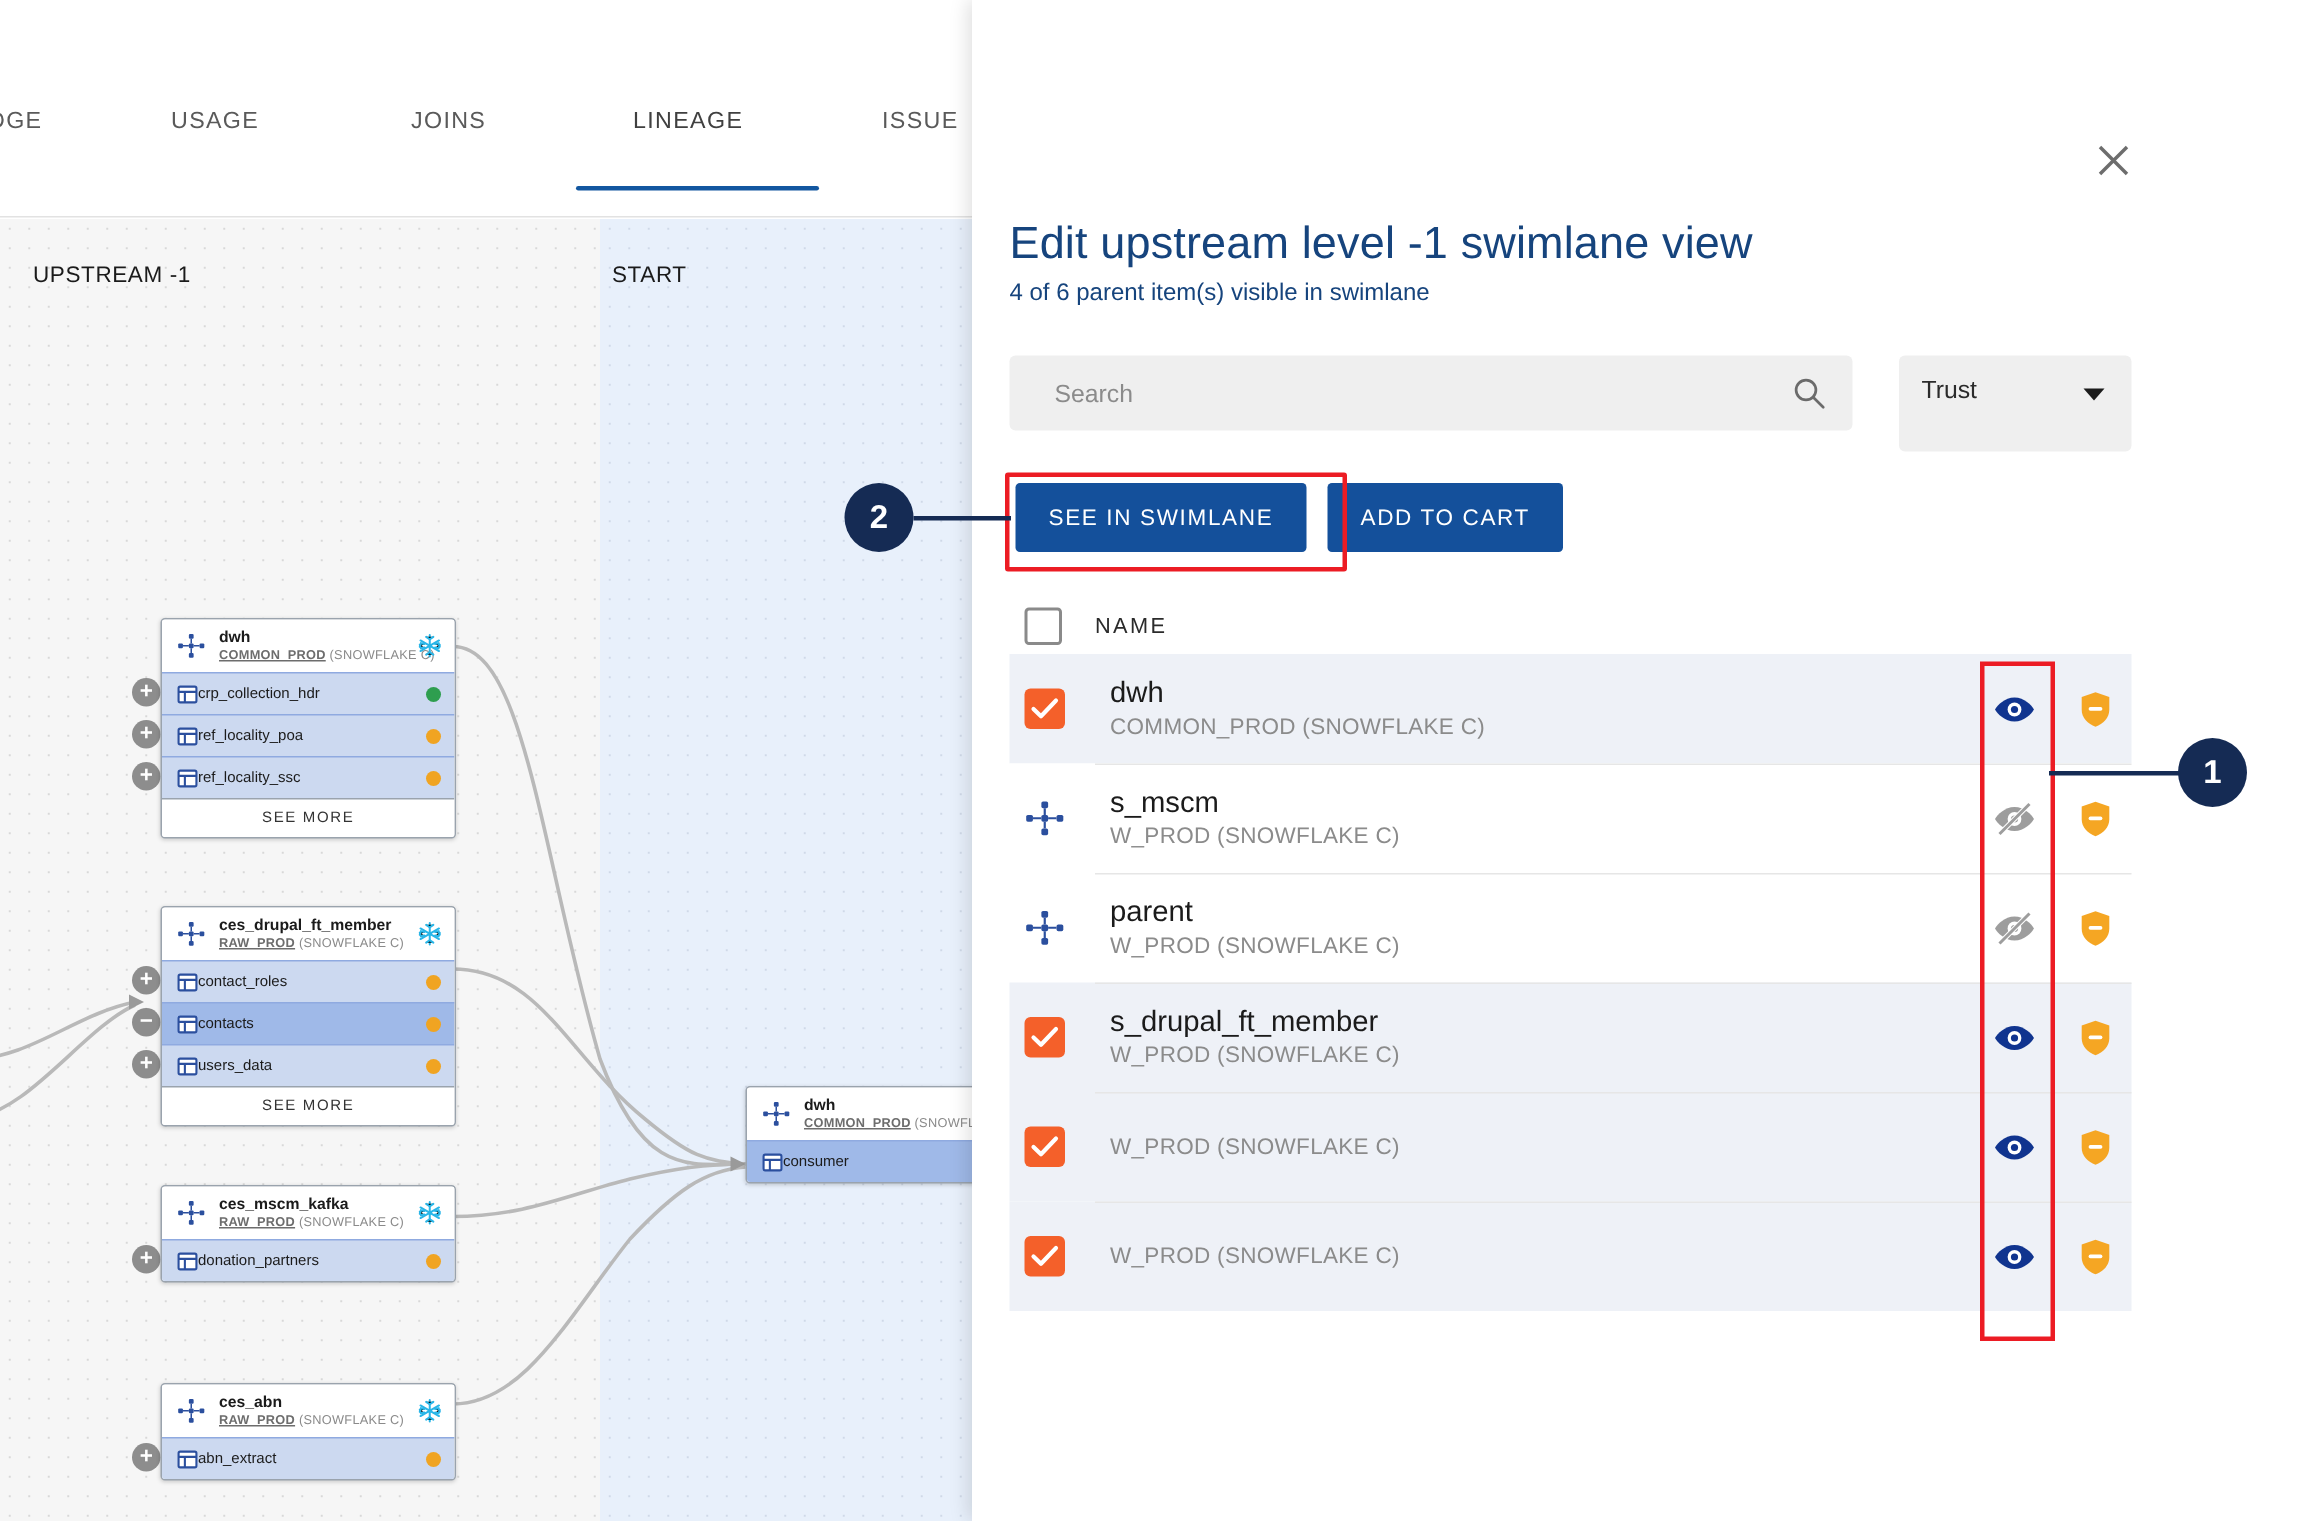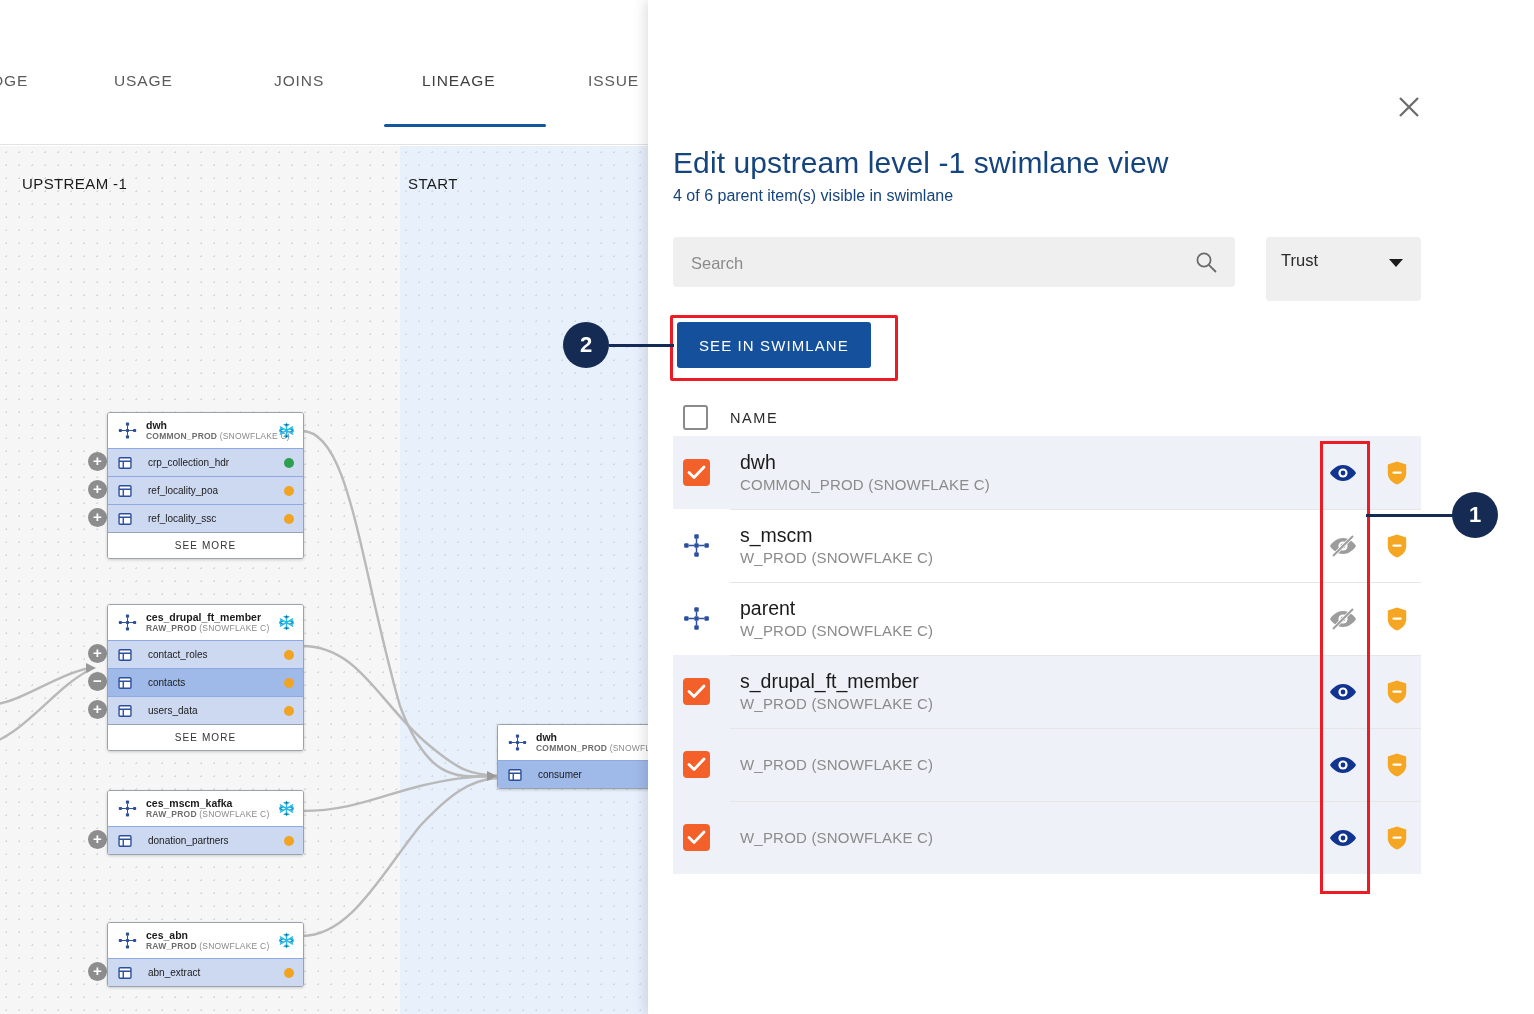--- a/index.html
+++ b/index.html
@@ -27,22 +27,22 @@
      background-image:radial-gradient(#cfd9e8 1px, transparent 1px);
      background-size:13px 13px;}
   .lane-label{position:absolute;font-size:15px;color:#1b1b1b;letter-spacing:.4px;}
 
   .node{position:absolute;background:#fff;border:1px solid #9aa3ad;border-radius:3px;
      box-shadow:0 1px 3px rgba(0,0,0,.18);overflow:hidden;}
   .node-head{display:flex;align-items:center;height:35px;padding:0 8px 0 10px;background:#fff;gap:9px;}
   .node-head .txt{flex:1;min-width:0;}
   .node-title{font-size:10.5px;font-weight:bold;color:#1b1b1b;line-height:12px;white-space:nowrap;}
   .node-sub{font-size:8.5px;color:#8a8a8a;line-height:11px;white-space:nowrap;letter-spacing:.2px;}
-  .node-sub b{color:#6d6d6d;font-weight:bold;}
-  .col-row{display:flex;align-items:center;height:27px;padding:0 9px 0 10px;gap:16px;
+  .node-sub b{color:#6d6d6d;font-weight:bold;text-decoration:underline;}
+  .col-row{display:flex;align-items:center;height:27px;padding:0 9px 0 10px;gap:0;
      background:#ccd9f0;border-top:1px solid #8faae0;}
   .col-row.sel{background:#9fb9e8;}
   .col-name{flex:1;font-size:10px;color:#1b1b1b;white-space:nowrap;}
   .dot{width:10px;height:10px;border-radius:50%;flex:none;}
   .see-more{height:25px;line-height:25px;text-align:center;font-size:10px;letter-spacing:1.1px;
      color:#333;background:#fff;border-top:1px solid #9aa3ad;}
 
   .pm{position:absolute;width:19px;height:19px;border-radius:50%;background:#8d8d8d;
      color:#fff;font-size:15px;line-height:18px;text-align:center;font-weight:bold;}
 
@@ -51,21 +51,21 @@
   .tbl-ico{flex:none;width:14px;height:14px;}
 
   
   #panel{position:absolute;left:648px;top:0;width:886px;height:1014px;background:#fff;
      box-shadow:-3px 0 12px rgba(0,0,0,.13);}
   #close-x{position:absolute;right:108px;top:90px;width:34px;height:34px;cursor:pointer;}
   .panel-title{position:absolute;left:25px;top:146px;font-size:30px;color:#16447d;font-weight:normal;letter-spacing:.1px;}
   .panel-sub{position:absolute;left:25px;top:187px;font-size:16px;color:#16447d;}
 
   .search-box{position:absolute;left:25px;top:237px;width:562px;height:50px;background:#efefef;border-radius:4px;}
-  .search-box input{position:absolute;left:16px;top:0;width:490px;height:50px;border:0;background:transparent;
+  .search-box input{position:absolute;left:28px;top:0;width:490px;height:50px;border:0;background:transparent;
      outline:none;font-size:16.5px;color:#3a3a3a;font-family:"Liberation Sans",sans-serif;}
   .search-box input::placeholder{color:#8b8b8b;}
   .search-ico{position:absolute;right:18px;top:14px;width:22px;height:22px;}
 
   .select-box{position:absolute;left:618px;top:237px;width:155px;height:64px;background:#efefef;border-radius:4px;cursor:pointer;}
   .select-label{position:absolute;left:15px;top:14px;font-size:16.5px;color:#2b2b2b;}
   .caret{position:absolute;right:18px;top:22px;width:0;height:0;border-left:7px solid transparent;
      border-right:7px solid transparent;border-top:8px solid #1b1b1b;}
 
   .btn{position:absolute;height:46px;background:#14509b;color:#fff;border:0;border-radius:3px;
@@ -375,20 +375,21 @@
         </svg>
       </span>
     </div>
 
     <div class="select-box">
       <span class="select-label">Trust</span>
       <span class="caret"></span>
     </div>
 
     <button class="btn" id="btn-swimlane">SEE IN SWIMLANE</button>
+    <button class="btn" id="btn-cart">ADD TO CART</button>
     <div class="hl-box" style="left:22px;top:315px;width:222px;height:60px;"></div>
 
     <div class="thead">
       <div class="th-check">
         <span class="box-empty"></span>
       </div>
       <div class="th-name">NAME</div>
     </div>
 
     <div class="rows" id="rows">

